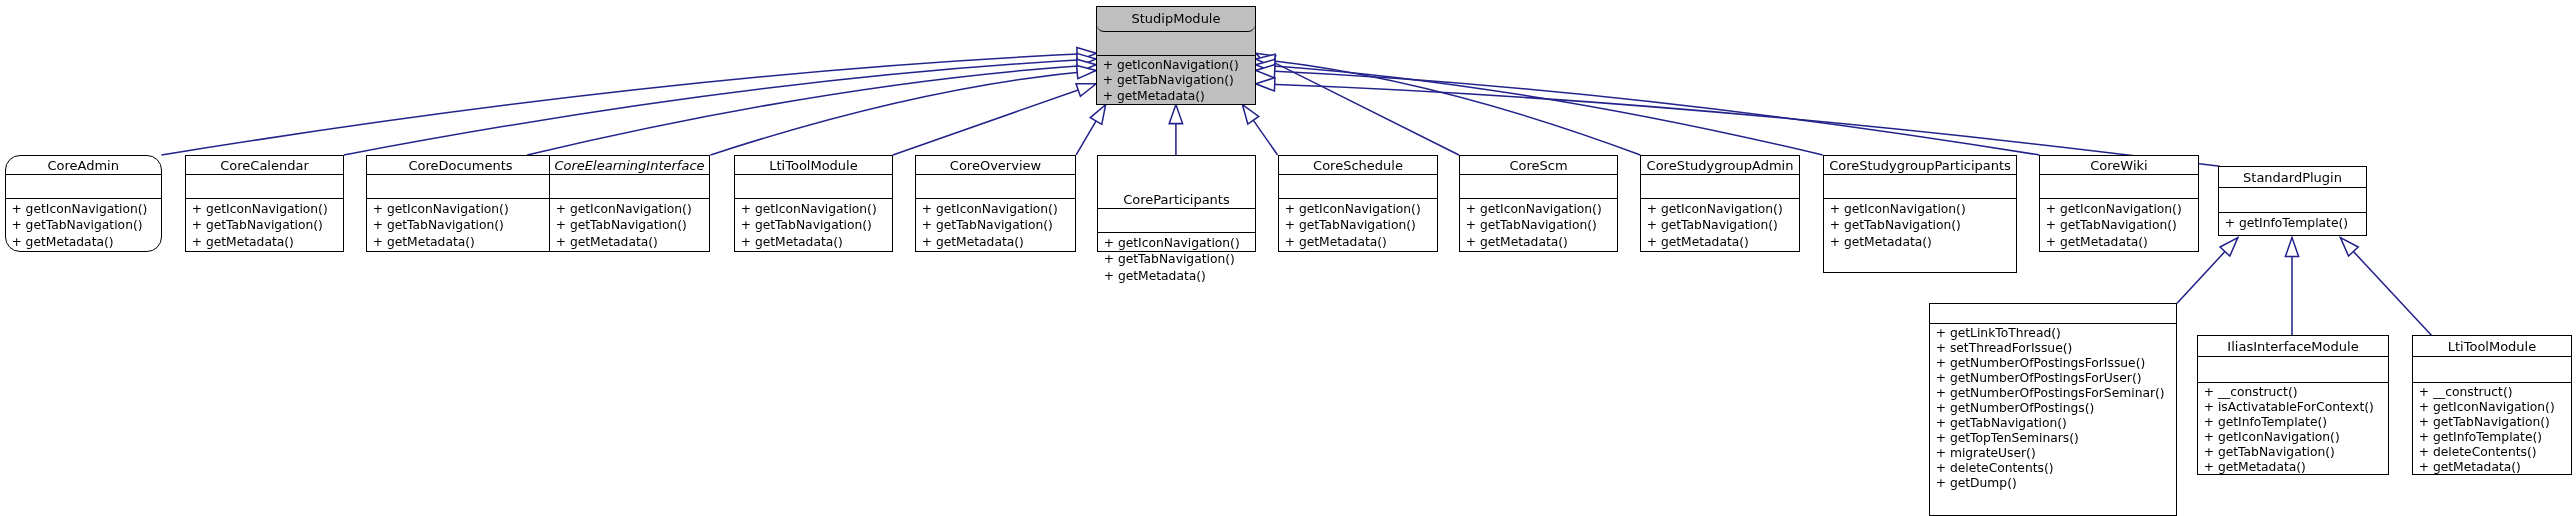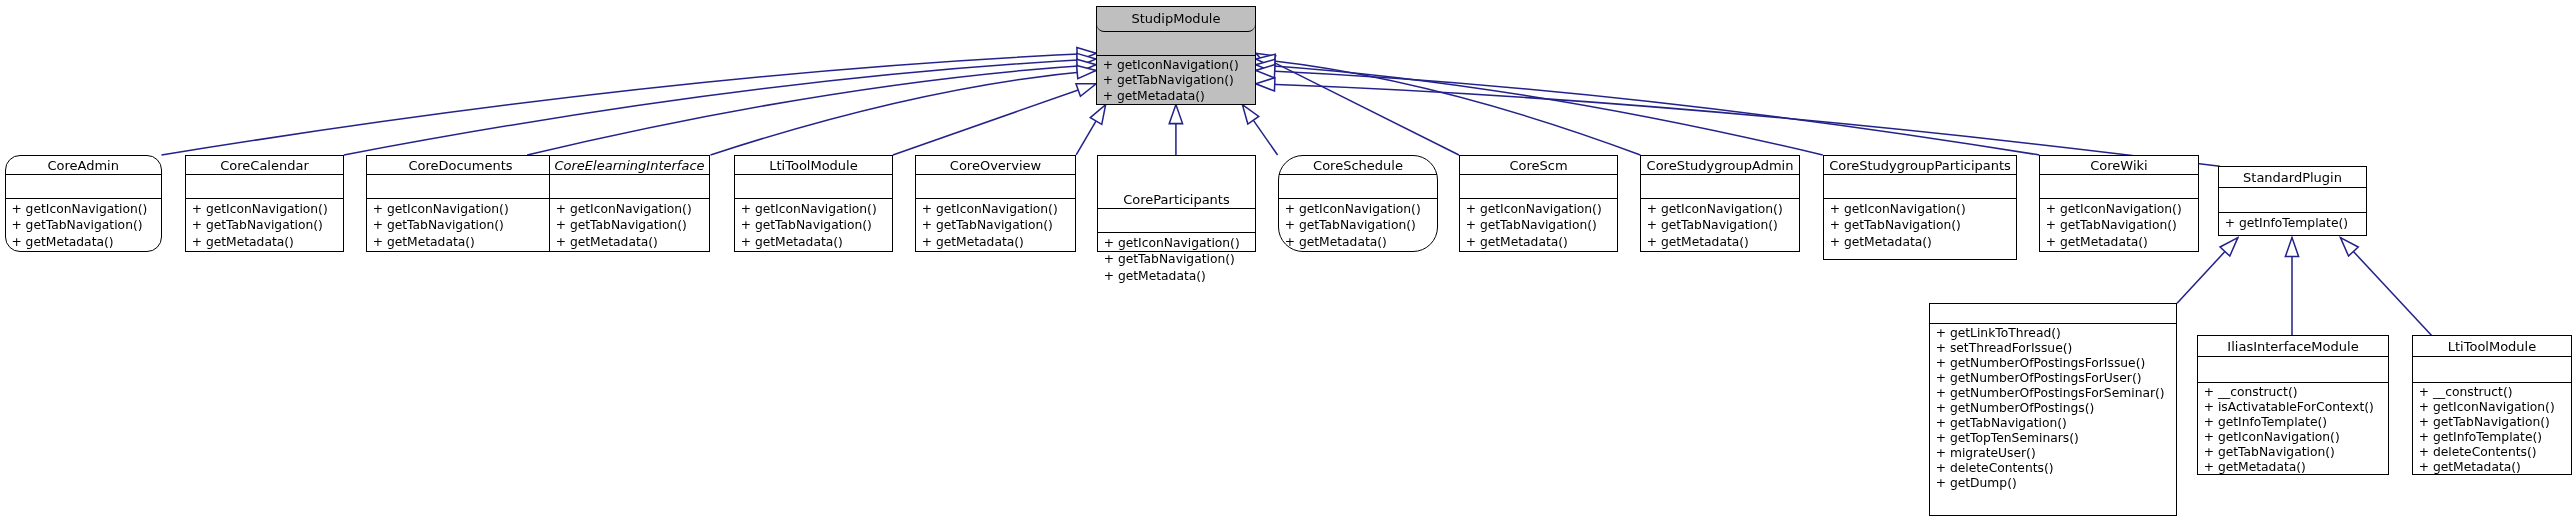--- a/index.html
+++ b/index.html
@@ -134,21 +134,21 @@
       </div>
       <div class="node" style="left: 1097px; top: 155px; width: 159px; height: 97px;">
         <div class="title" style="height: 19px; margin-top: 34px;">CoreParticipants</div>
         <div class="attrs" style="height: 24px;"></div>
         <div class="methods" style="line-height: 16.6px;">
           <span class="m">+ getIconNavigation()</span>
           <span class="m">+ getTabNavigation()</span>
           <span class="m">+ getMetadata()</span>
         </div>
       </div>
-      <div class="node" style="left: 1278px; top: 155px; width: 160px; height: 97px; border-radius: 25px;">
+      <div class="node" style="left: 1278px; top: 155px; width: 160px; height: 97px;">
         <div class="title" style="height: 19px;">CoreSchedule</div>
         <div class="attrs" style="height: 24px;"></div>
         <div class="methods" style="line-height: 16.6px;">
           <span class="m">+ getIconNavigation()</span>
           <span class="m">+ getTabNavigation()</span>
           <span class="m">+ getMetadata()</span>
         </div>
       </div>
       <div class="node" style="left: 1459px; top: 155px; width: 159px; height: 97px;">
         <div class="title" style="height: 19px;">CoreScm</div>
@@ -161,21 +161,21 @@
       </div>
       <div class="node" style="left: 1640px; top: 155px; width: 160px; height: 97px;">
         <div class="title" style="height: 19px;">CoreStudygroupAdmin</div>
         <div class="attrs" style="height: 24px;"></div>
         <div class="methods" style="line-height: 16.6px;">
           <span class="m">+ getIconNavigation()</span>
           <span class="m">+ getTabNavigation()</span>
           <span class="m">+ getMetadata()</span>
         </div>
       </div>
-      <div class="node" style="left: 1823px; top: 155px; width: 194px; height: 105px;">
+      <div class="node" style="left: 1823px; top: 155px; width: 194px; height: 118px;">
         <div class="title" style="height: 19px;">CoreStudygroupParticipants</div>
         <div class="attrs" style="height: 24px;"></div>
         <div class="methods" style="line-height: 16.6px;">
           <span class="m">+ getIconNavigation()</span>
           <span class="m">+ getTabNavigation()</span>
           <span class="m">+ getMetadata()</span>
         </div>
       </div>
       <div class="node" style="left: 2039px; top: 155px; width: 160px; height: 97px;">
         <div class="title" style="height: 19px;">CoreWiki</div>

